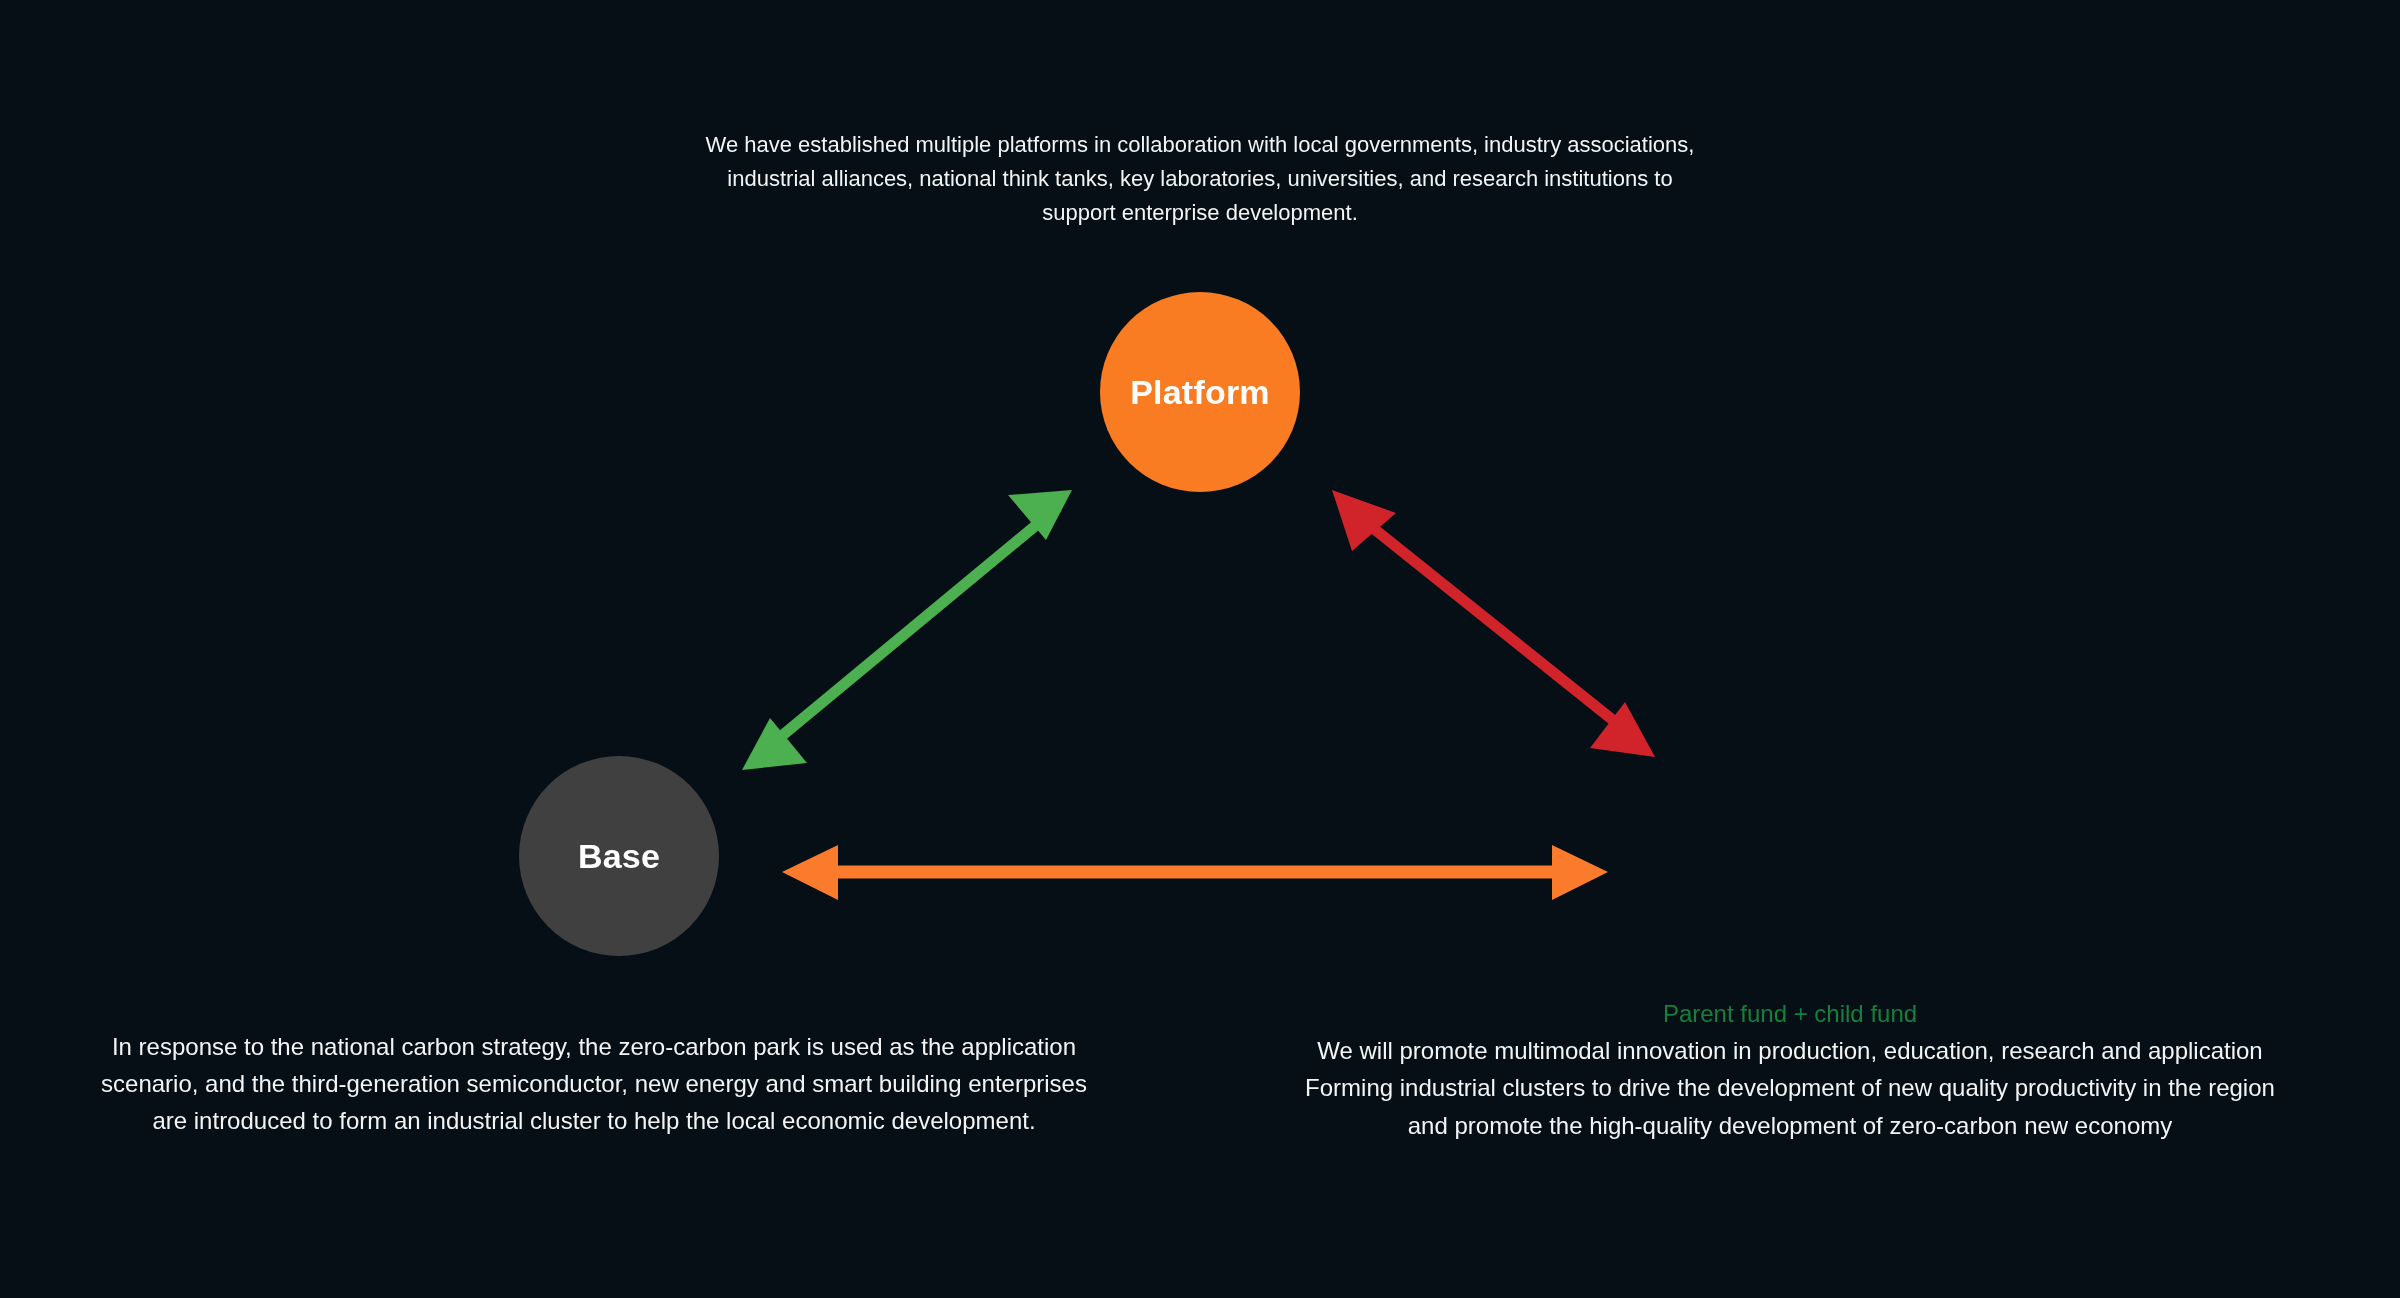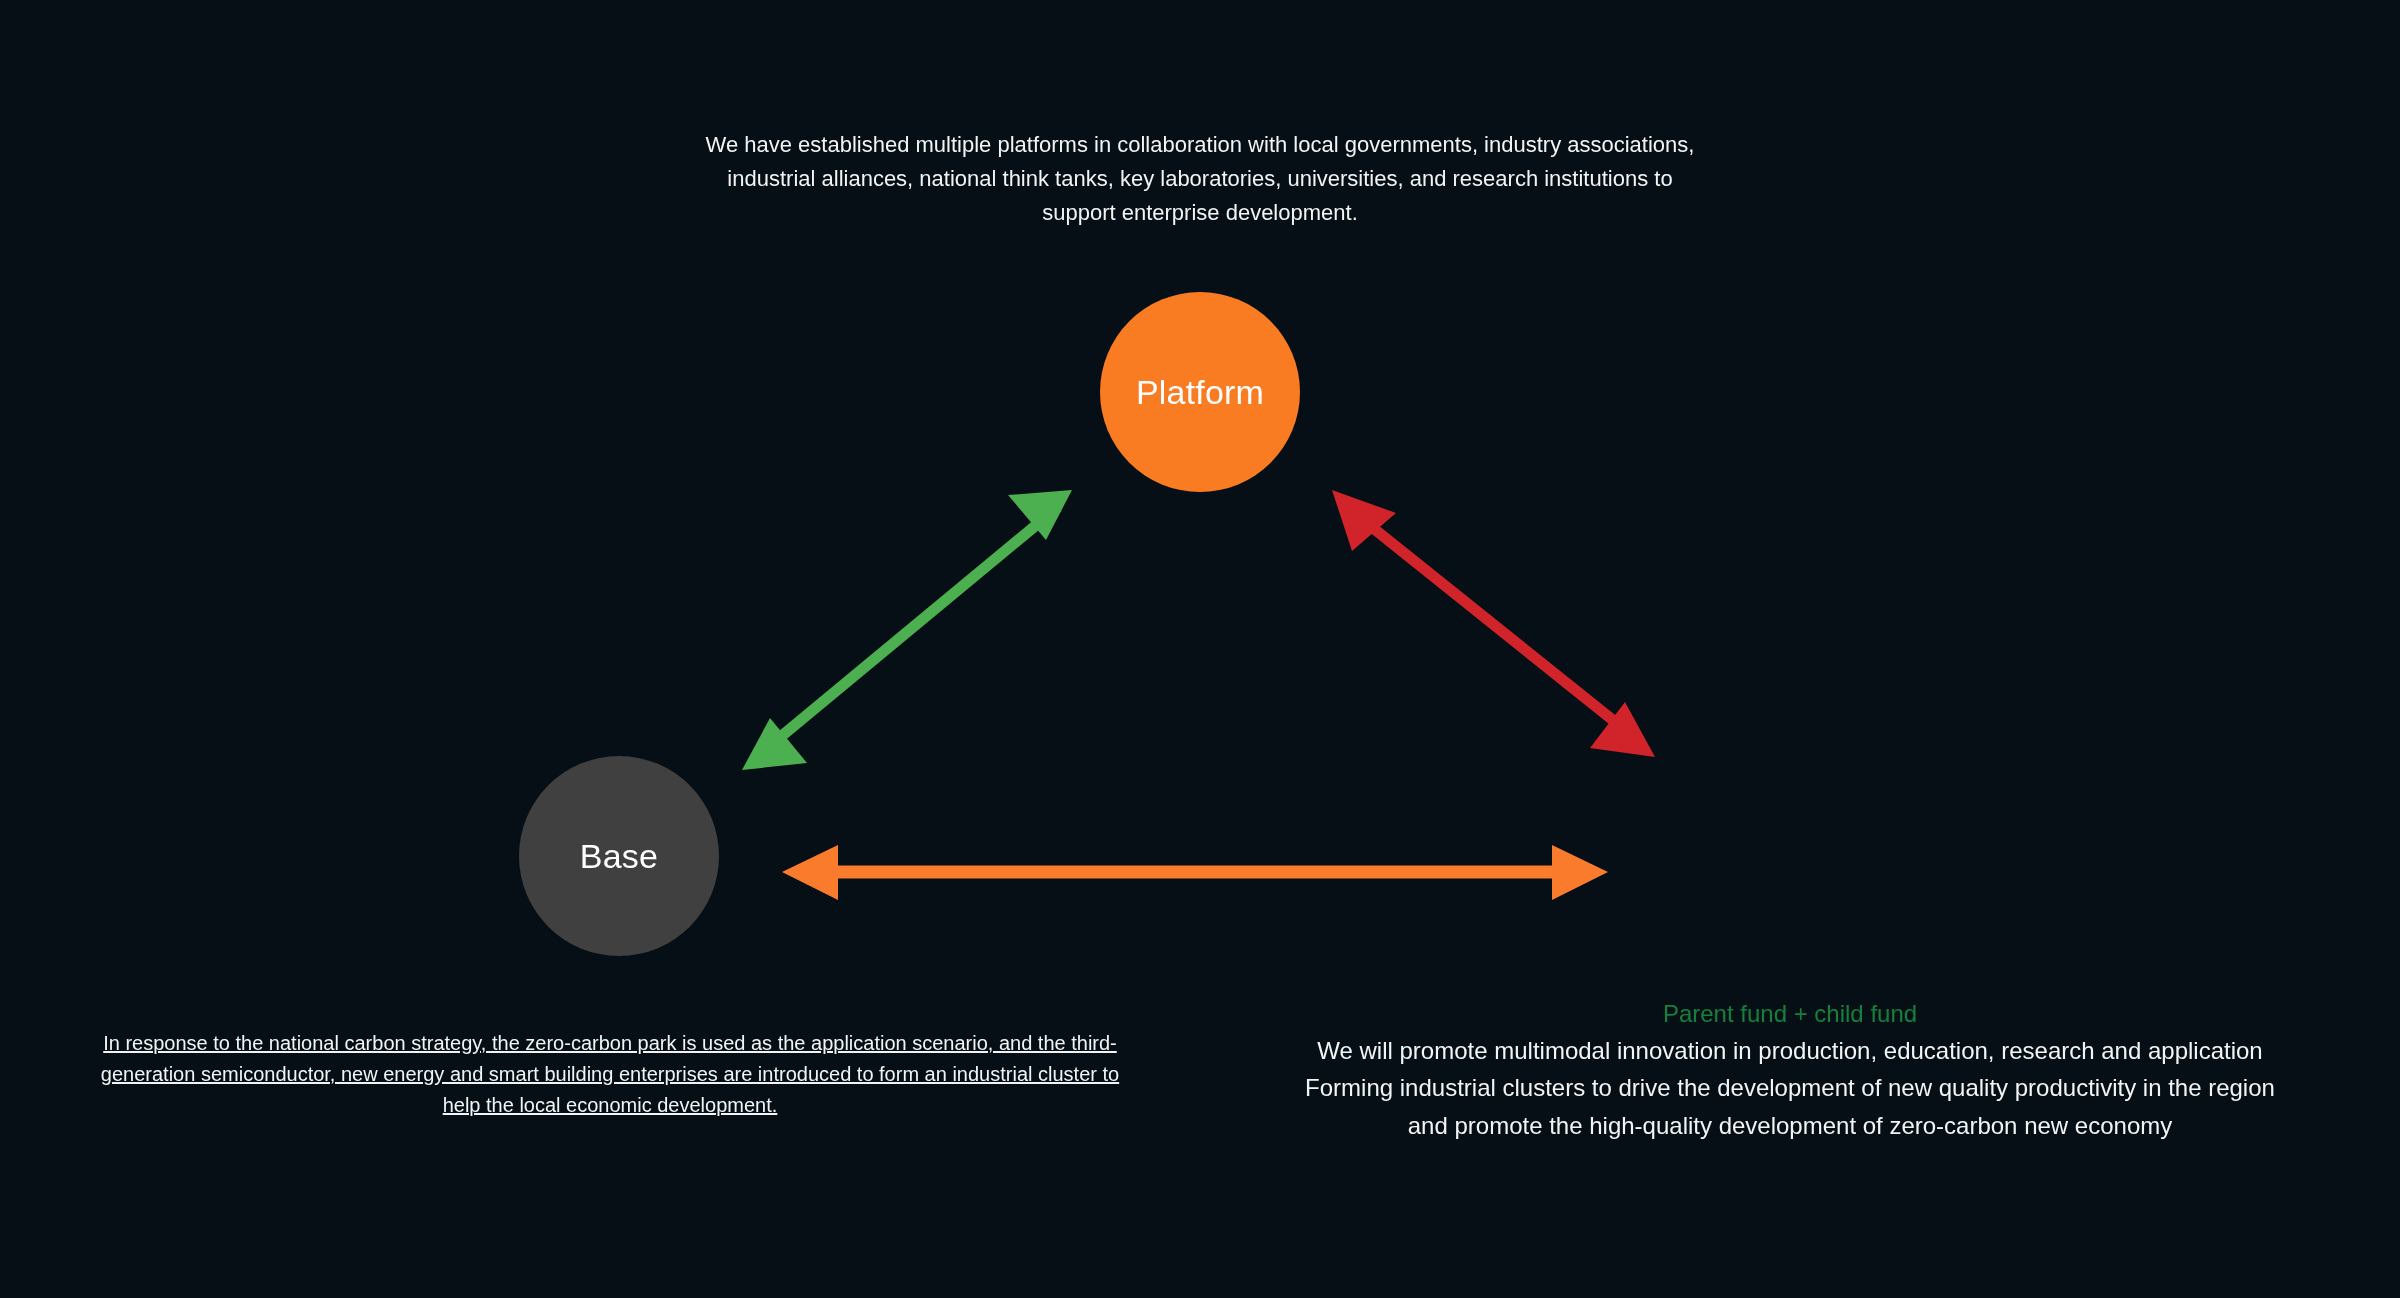--- a/index.html
+++ b/index.html
@@ -26,21 +26,21 @@
   .node {
     position: absolute;
     border-radius: 50%;
     display: flex;
     align-items: center;
     justify-content: center;
     box-sizing: border-box;
   }
   .node-label {
     font-size: 34px;
-    font-weight: normal;
+    font-weight: bold;
     color: #ffffff;
     letter-spacing: 0.2px;
     line-height: 1;
     text-align: right;
   }
   #node-platform {
     left: 1100px;
     top: 292px;
     width: 200px;
     height: 200px;
@@ -66,25 +66,24 @@
     line-height: 1.55;
     color: #f2f4f5;
   }
   #caption-top {
     left: 700px;
     top: 128px;
     width: 1000px;
     font-size: 22px;
   }
   #caption-left {
-    left: 100px;
+    left: 84px;
     top: 1028px;
     width: 1020px;
-    font-size: 20px;
-    text-decoration: underline;
+    font-size: 24px;
   }
   #caption-right {
     left: 1290px;
     top: 995px;
     width: 1000px;
     font-size: 24px;
   }
   .caption-heading {
     font-weight: normal;
     color: #15803d;

